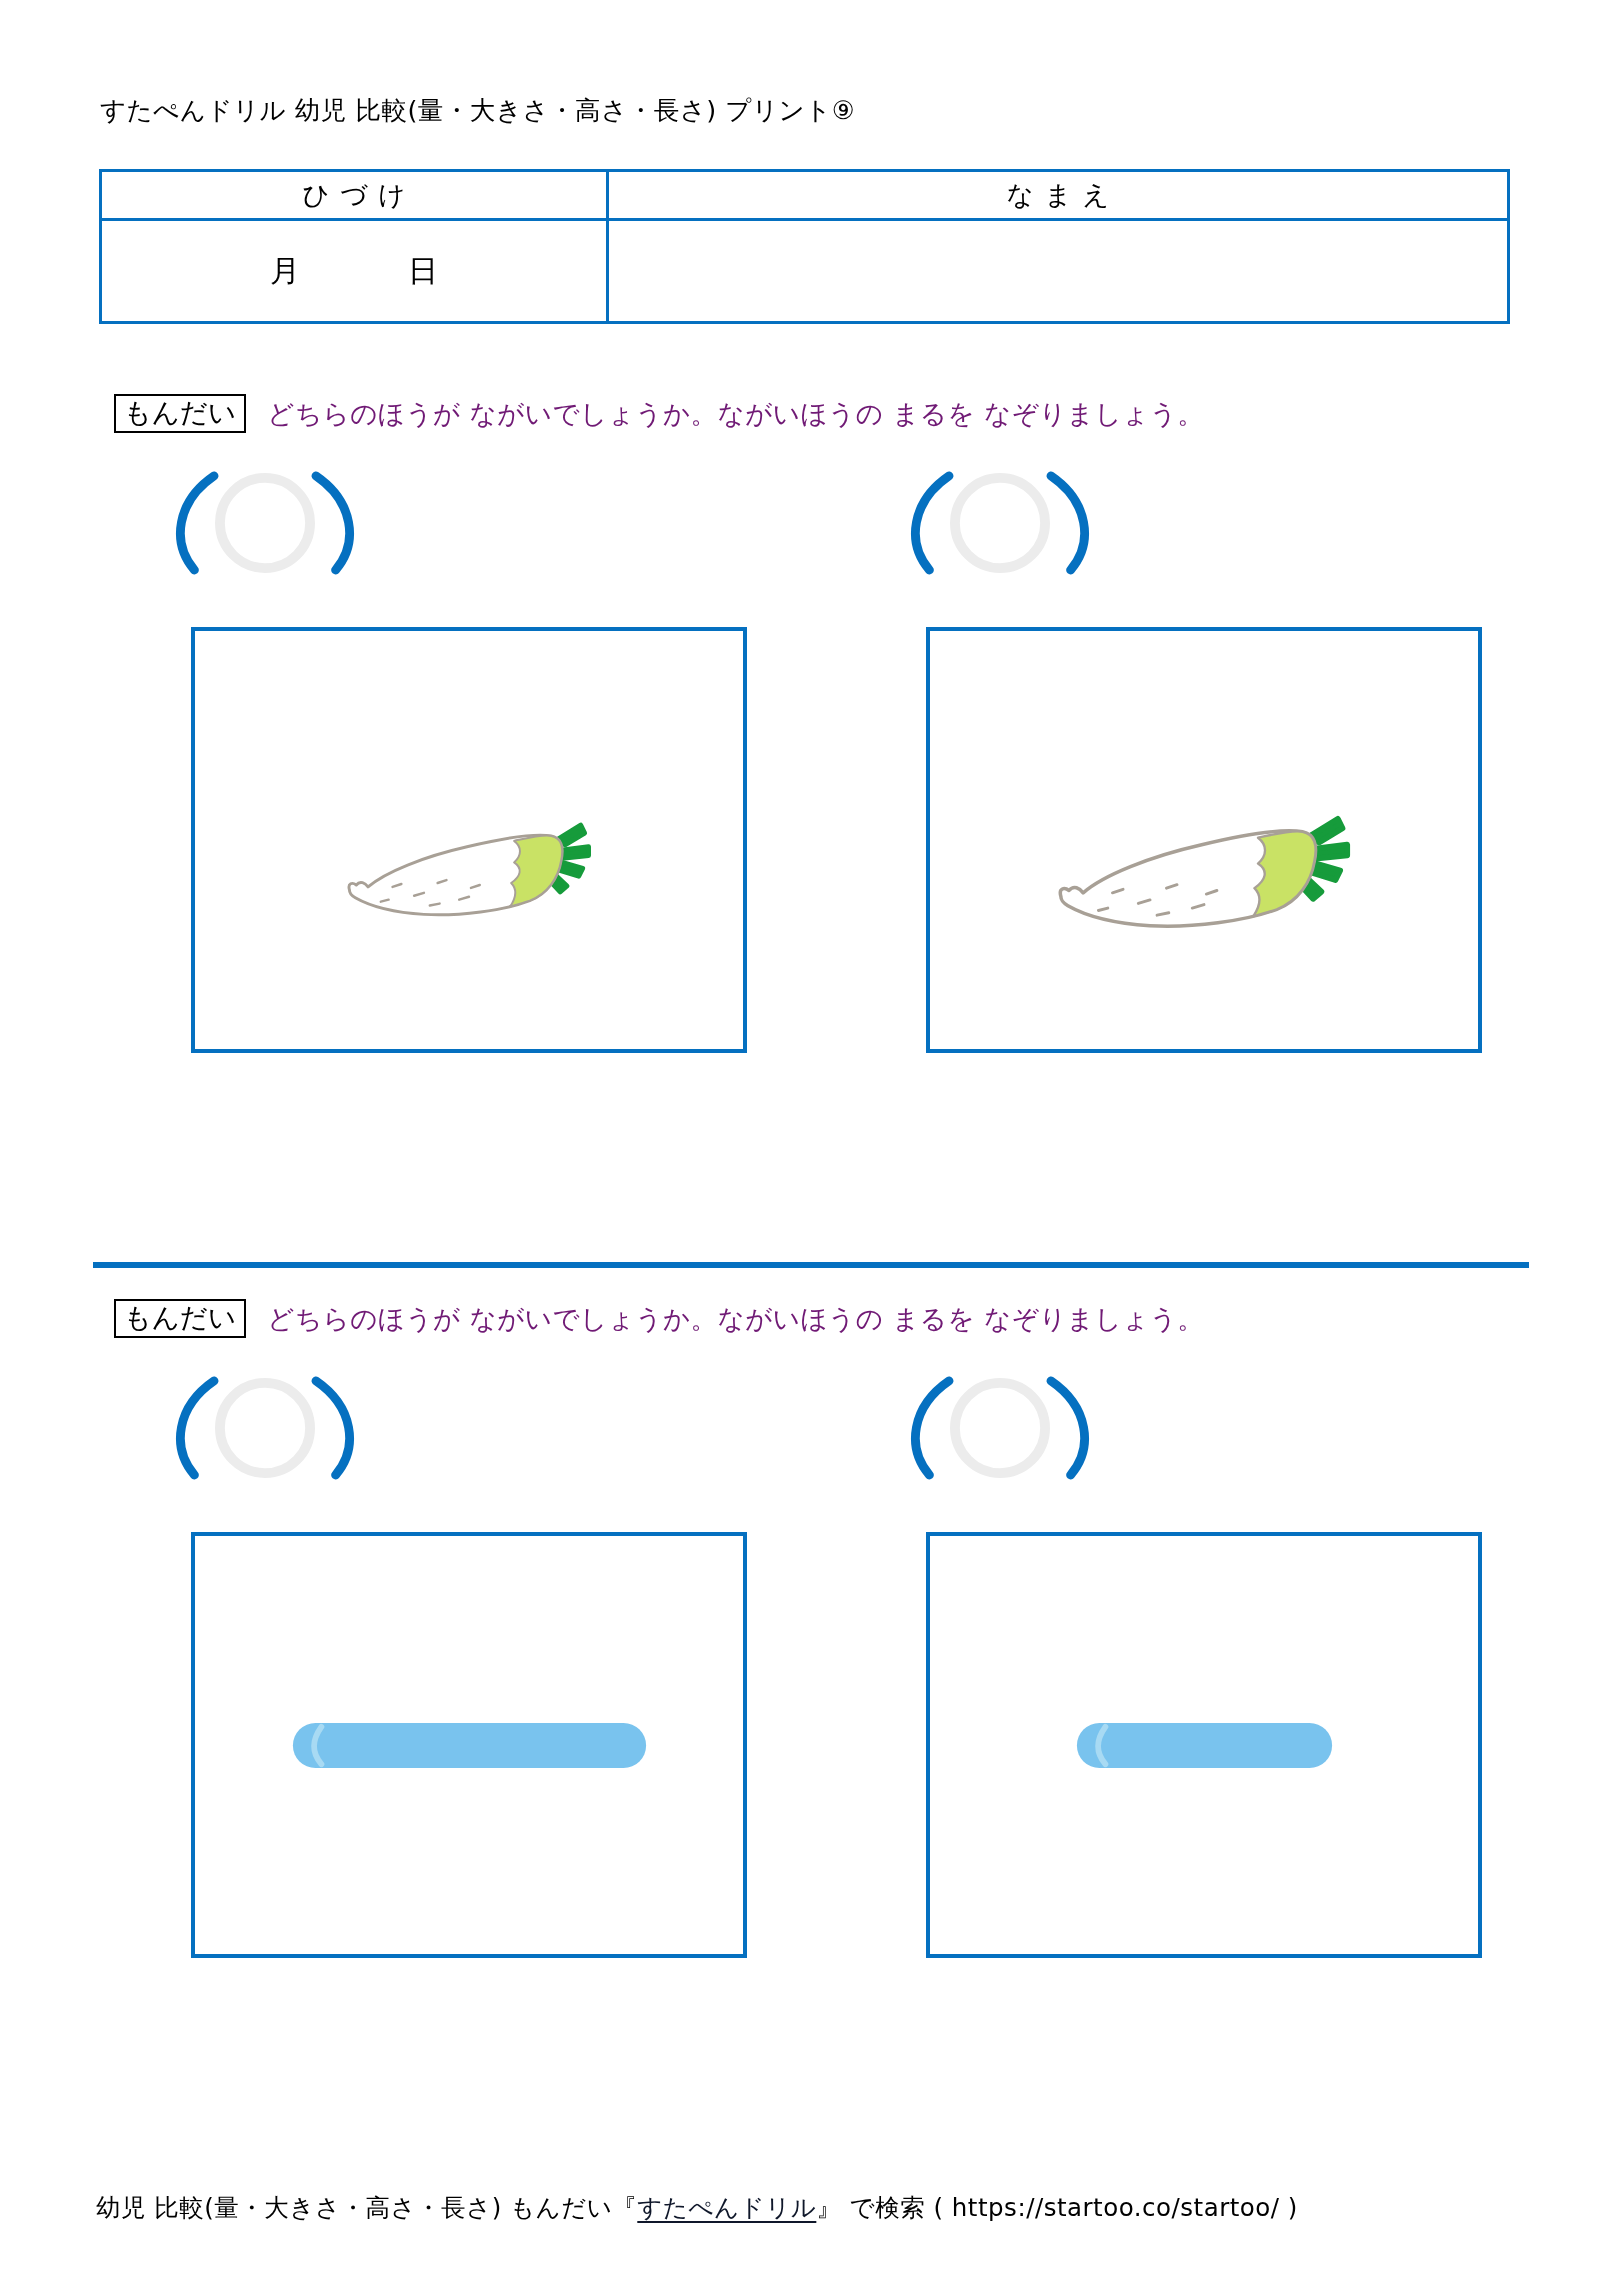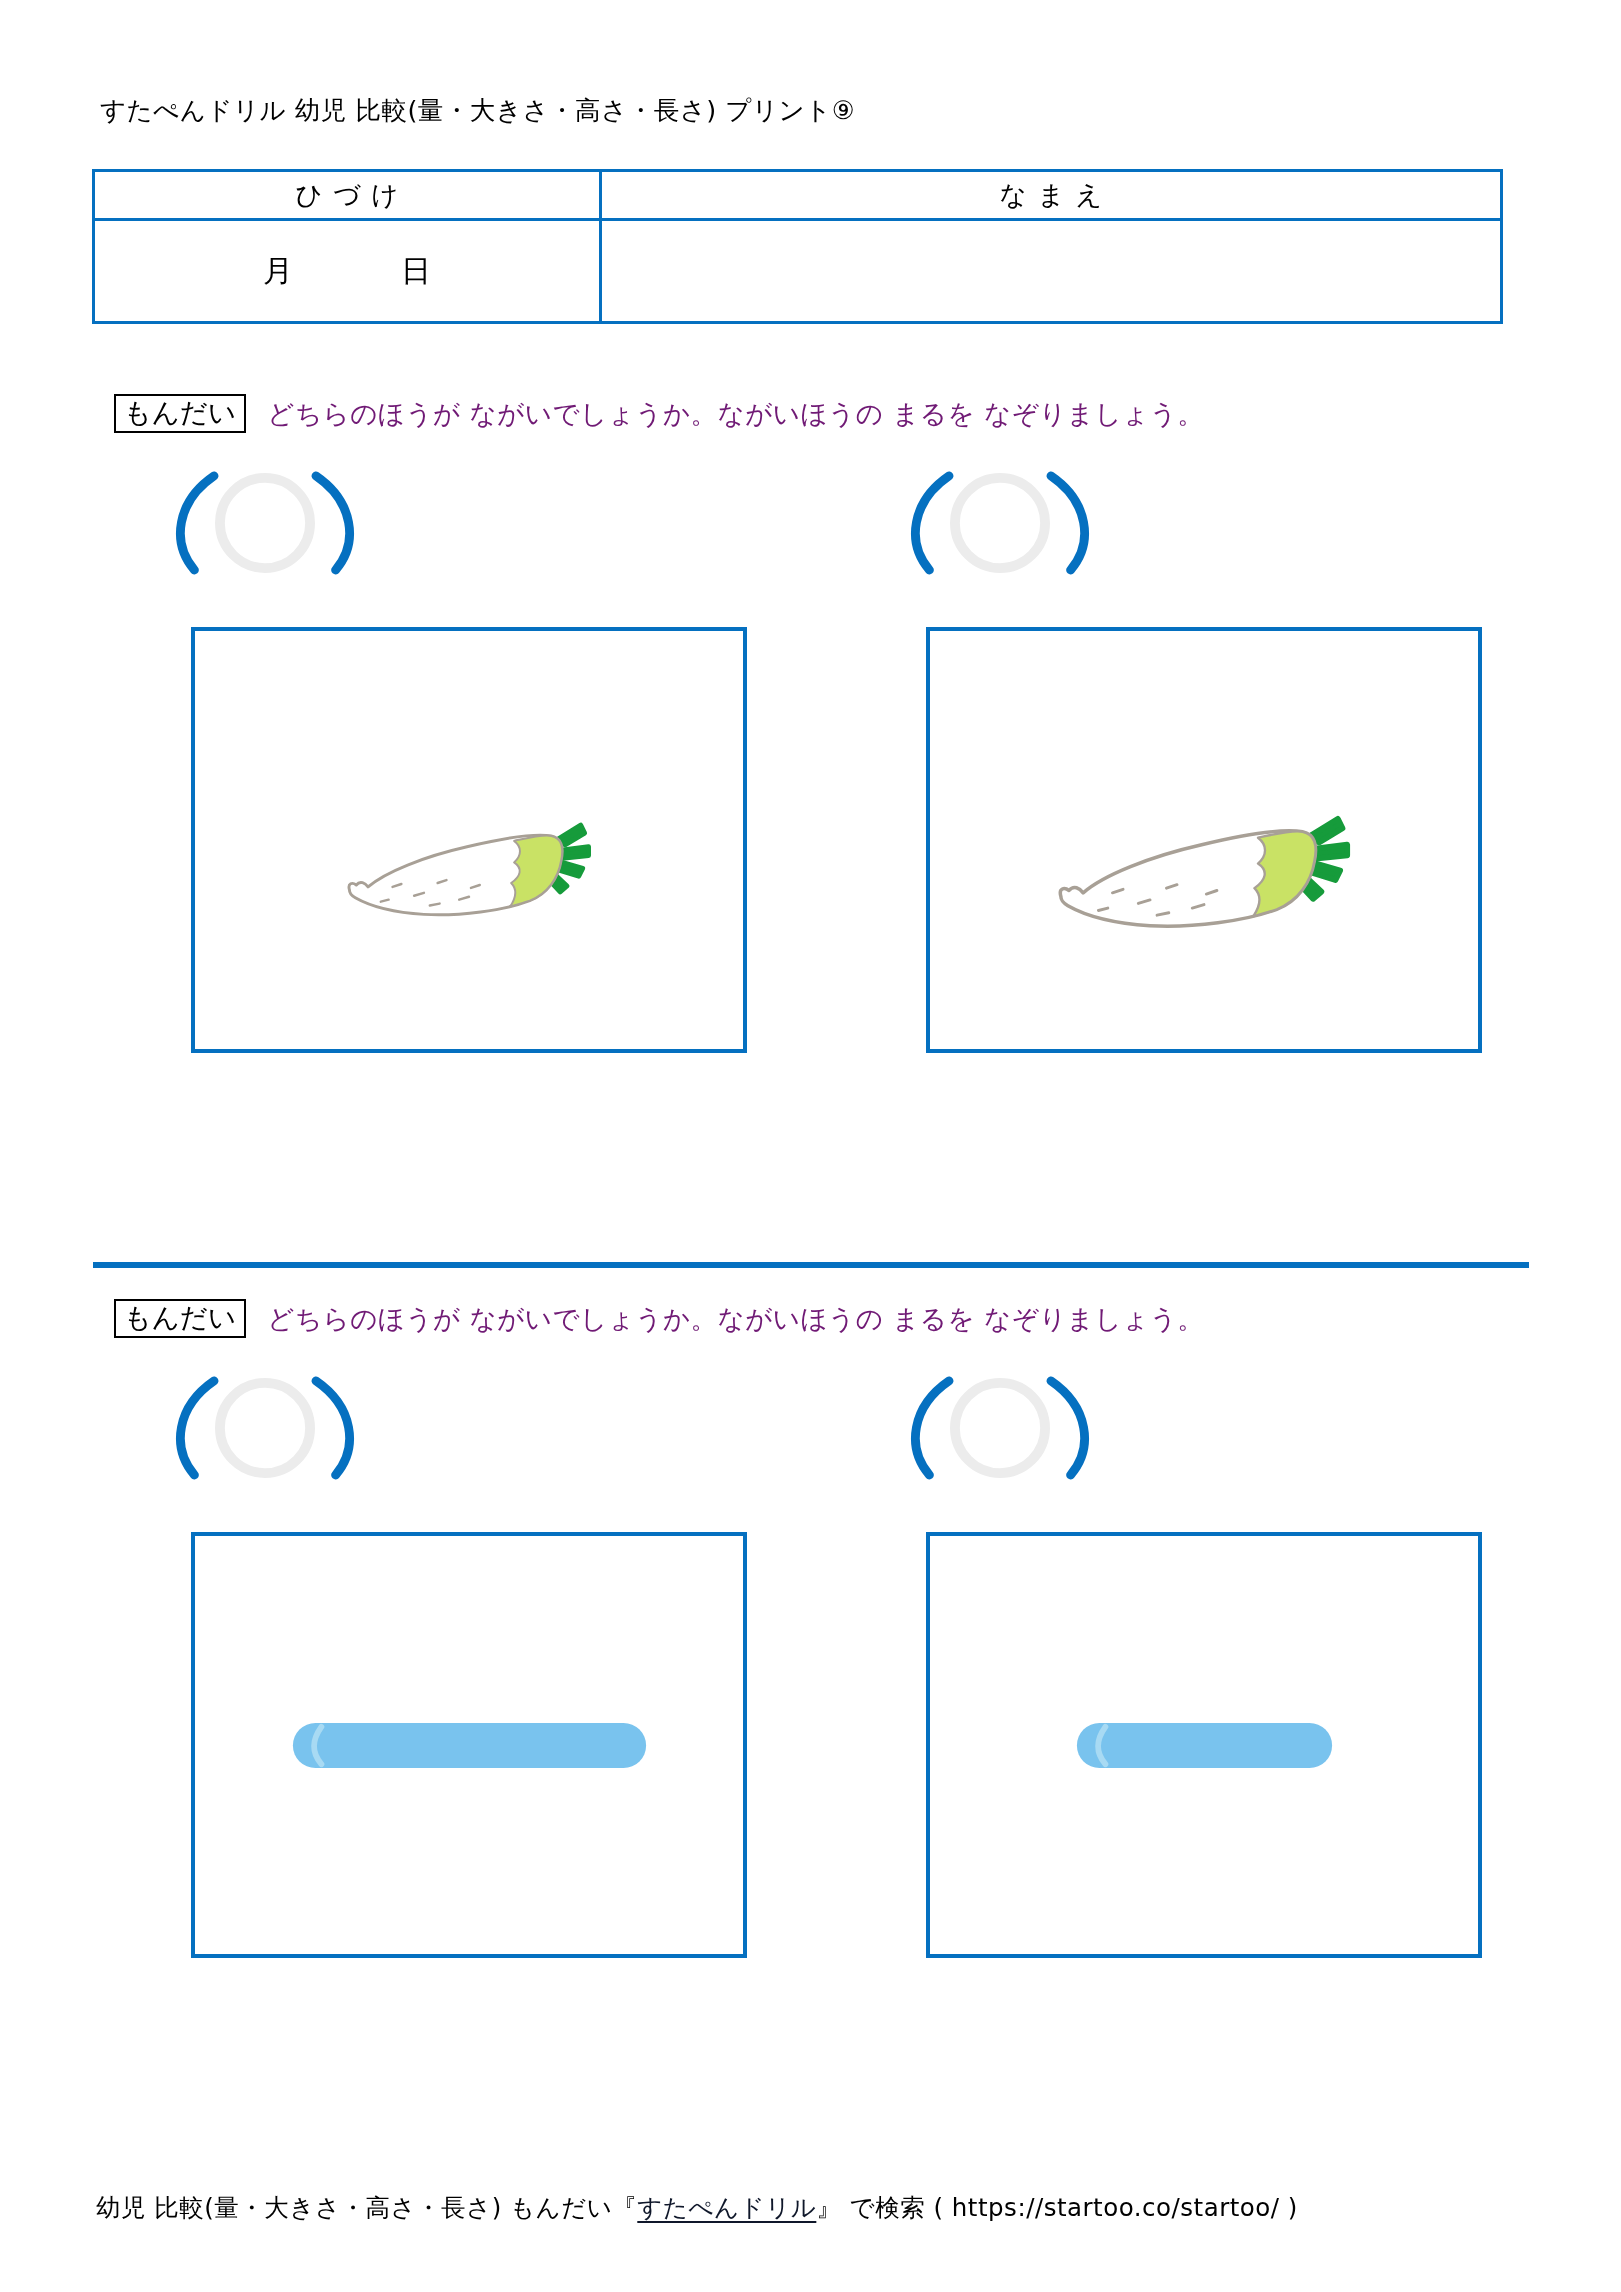--- a/index.html
+++ b/index.html
@@ -23,21 +23,21 @@
     top: 93px;
     font-size: 25.5px;
     letter-spacing: 0.5px;
     white-space: nowrap;
     color: #000;
   }
 
   
   .info-table {
     position: absolute;
-    left: 92px;
+    left: 99px;
     top: 169px;
     width: 1411px;
     border-collapse: collapse;
     table-layout: fixed;
   }
   .info-table td {
     border: 3.9px solid #0570C0;
     text-align: center;
     vertical-align: middle;
     font-size: 26.5px;

